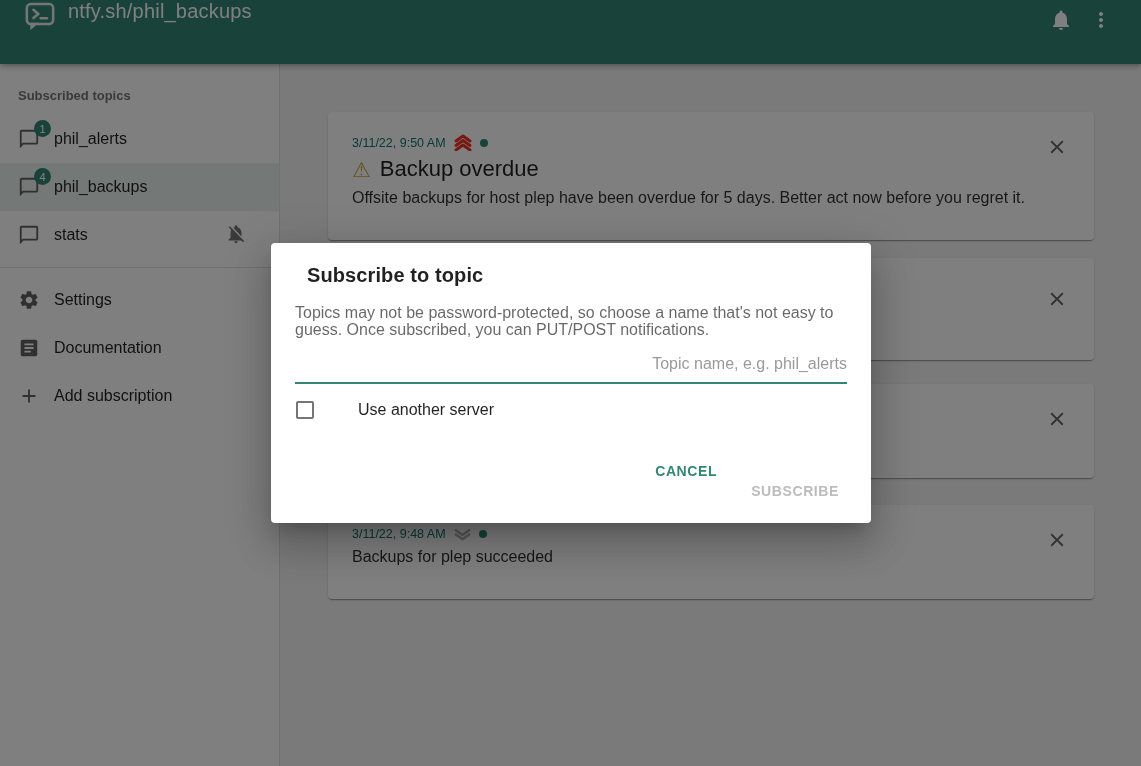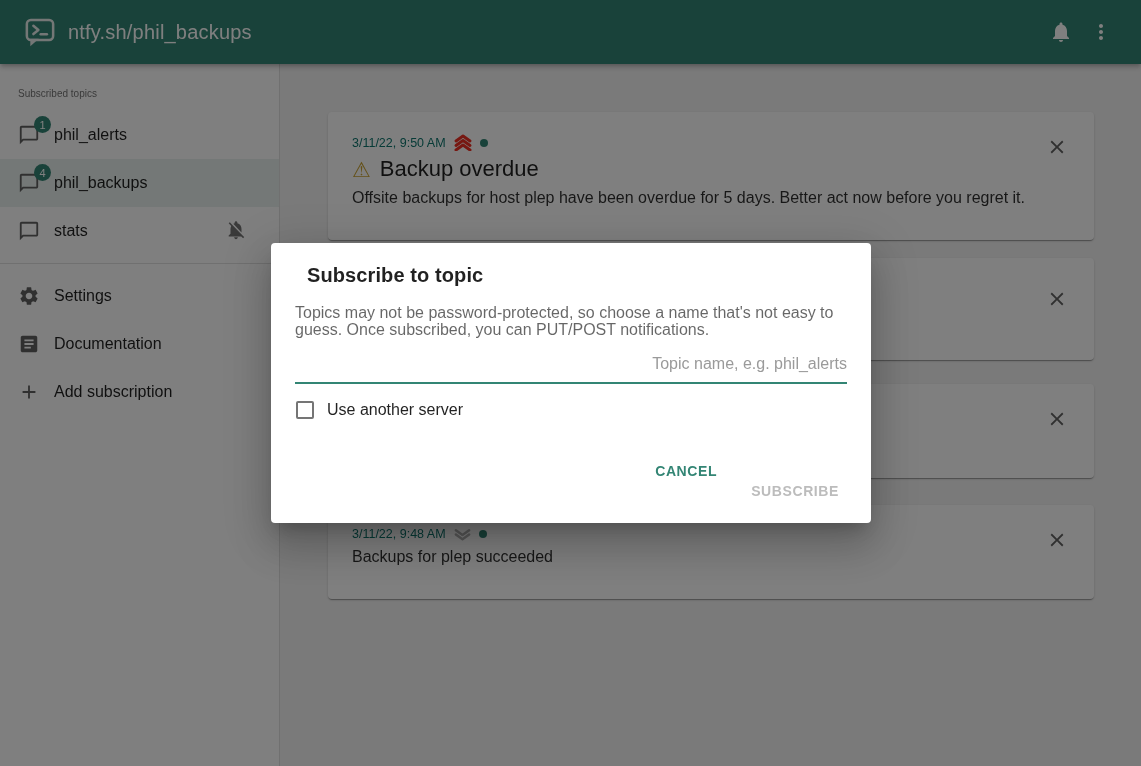--- a/index.html
+++ b/index.html
@@ -2,33 +2,33 @@
 <html><head>
 <meta charset="utf-8">
 <style>
   * { box-sizing: border-box; margin: 0; padding: 0; }
   html,body { width:1141px; height:766px; }
   body { font-family: "Liberation Sans", sans-serif; background:#f5f5f5; }
   .app { position:relative; width:1141px; height:766px; overflow:hidden; background:#f5f5f5; }
 
   
   .header { position:absolute; top:0; left:0; right:0; height:64px; background:#338574;
-            display:flex; align-items:center; padding:0 20px 0 24px; z-index:5;
+            display:flex; align-items:flex-start; padding:0 20px 0 24px; z-index:5;
             box-shadow:0 2px 4px -1px rgba(0,0,0,.2), 0 4px 5px 0 rgba(0,0,0,.14); }
   .logo { width:32px; height:32px; margin-right:12px; color:#e9efed; flex:none; }
   .header-title { color:#fff; font-size:20px; font-weight:500; letter-spacing:.2px; }
   .header-spacer { flex:1; }
   .icon-btn { width:40px; height:40px; border:none; background:transparent; display:flex;
               align-items:center; justify-content:center; cursor:pointer; border-radius:50%; }
   .icon-btn svg { width:24px; height:24px; fill:#fff; }
 
   
   .sidebar { position:absolute; top:64px; left:0; bottom:0; width:280px; background:#fff;
              border-right:1px solid rgba(0,0,0,.12); padding-top:24px; }
-  .sidebar-caption { font-size:10px; color:#757575; padding:0 18px 12px 18px; font-weight:400; }
+  .sidebar-caption { font-size:13px; color:#757575; padding:0 18px 12px 18px; font-weight:700; }
   .side-item { height:48px; display:flex; align-items:center; padding:0 16px 0 18px; cursor:pointer; }
   .side-item.selected { background:#e9f1ee; }
   .side-icon { position:relative; width:24px; height:24px; flex:none; color:#616161; }
   .side-icon svg { width:22px; height:22px; fill:#616161; display:block; margin-top:1px; }
   .side-label { margin-left:12px; font-size:16px; color:rgba(0,0,0,.87); }
   .badge { position:absolute; top:-7px; right:-9px; min-width:17px; height:17px; border-radius:9px;
            background:#338574; color:#fff; font-size:11px; font-weight:500;
            display:flex; align-items:center; justify-content:center; padding:0 4px; }
   .mute-icon { margin-left:auto; width:24px; height:24px; margin-right:14px; }
   .mute-icon svg { width:22px; height:22px; fill:#757575; }
@@ -60,21 +60,21 @@
   .backdrop { position:absolute; inset:0; background:rgba(0,0,0,.5); z-index:40; }
   .dialog { position:absolute; left:271px; top:243px; width:600px; height:280px; background:#fff;
             border-radius:4px; z-index:50; padding:21px 24px 8px 24px; display:flex; flex-direction:column;
             box-shadow:0 11px 15px -7px rgba(0,0,0,.2), 0 24px 38px 3px rgba(0,0,0,.14), 0 9px 46px 8px rgba(0,0,0,.12); }
   .dialog-title { font-size:20px; font-weight:600; color:rgba(0,0,0,.87); letter-spacing:.1px;margin-left:12px; }
   .dialog-desc { margin-top:17px; font-size:16px; line-height:17px; color:rgba(0,0,0,.6); }
   .topic-input { margin-top:13px; width:100%; border:none; outline:none; background:transparent;
                  border-bottom:2px solid #338574; font-family:"Liberation Sans",sans-serif;
                  font-size:16px; color:rgba(0,0,0,.87); padding:4px 0 9px 0;text-align:right; }
   .topic-input::placeholder { color:#9a9a9a; opacity:1; }
-  .checkbox-row { margin-top:17px; display:flex; align-items:center; cursor:pointer; }
+  .checkbox-row { margin-top:17px; display:flex; align-items:center; cursor:pointer;gap:31px; }
   .checkbox-box { width:18px; height:18px; border:2px solid #757575; border-radius:2px; margin:0 13px 0 1px; flex:none; }
   .checkbox-label { font-size:16px; color:rgba(0,0,0,.87); }
   .dialog-actions { margin-top:auto; display:flex; justify-content:flex-end; align-items:center; padding-bottom:8px; }
   .text-btn { border:none; background:transparent; font-family:"Liberation Sans",sans-serif;
               font-size:14px; font-weight:600; letter-spacing:.6px; padding:8px 8px; cursor:pointer; border-radius:4px; }
   .btn-cancel { color:#338574; margin-right:18px; }
   .btn-subscribe { color:#bcbcbc; cursor:default;margin-top:40px; }
 </style>
 </head>
 <body>

